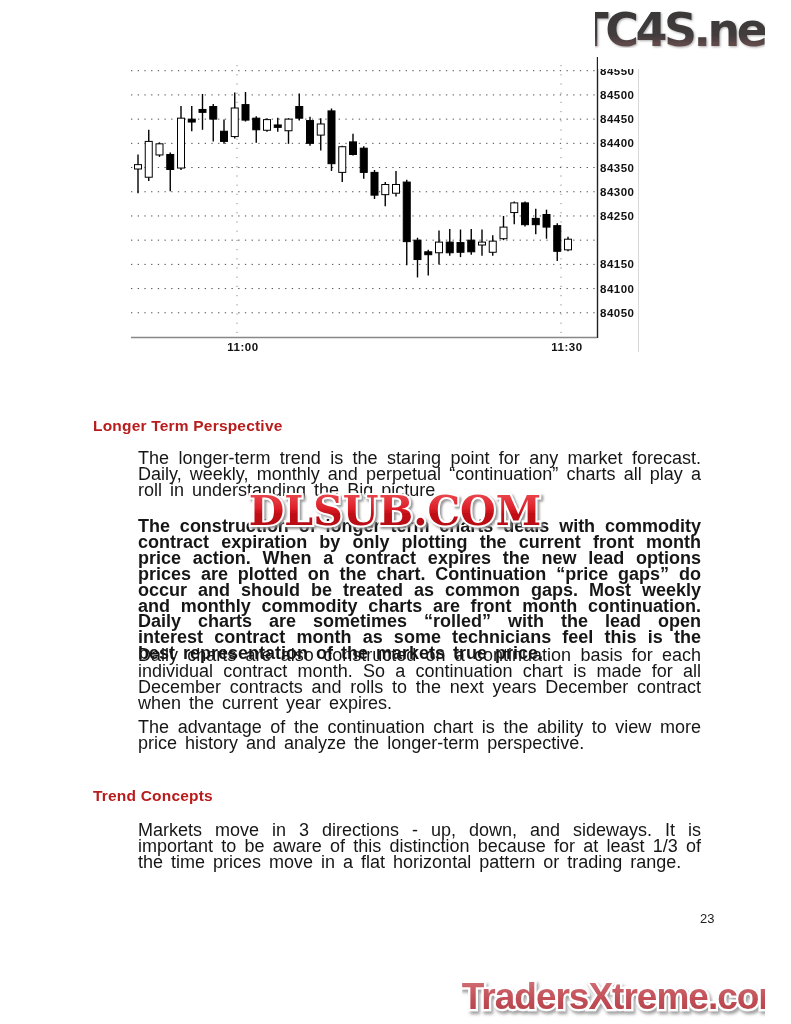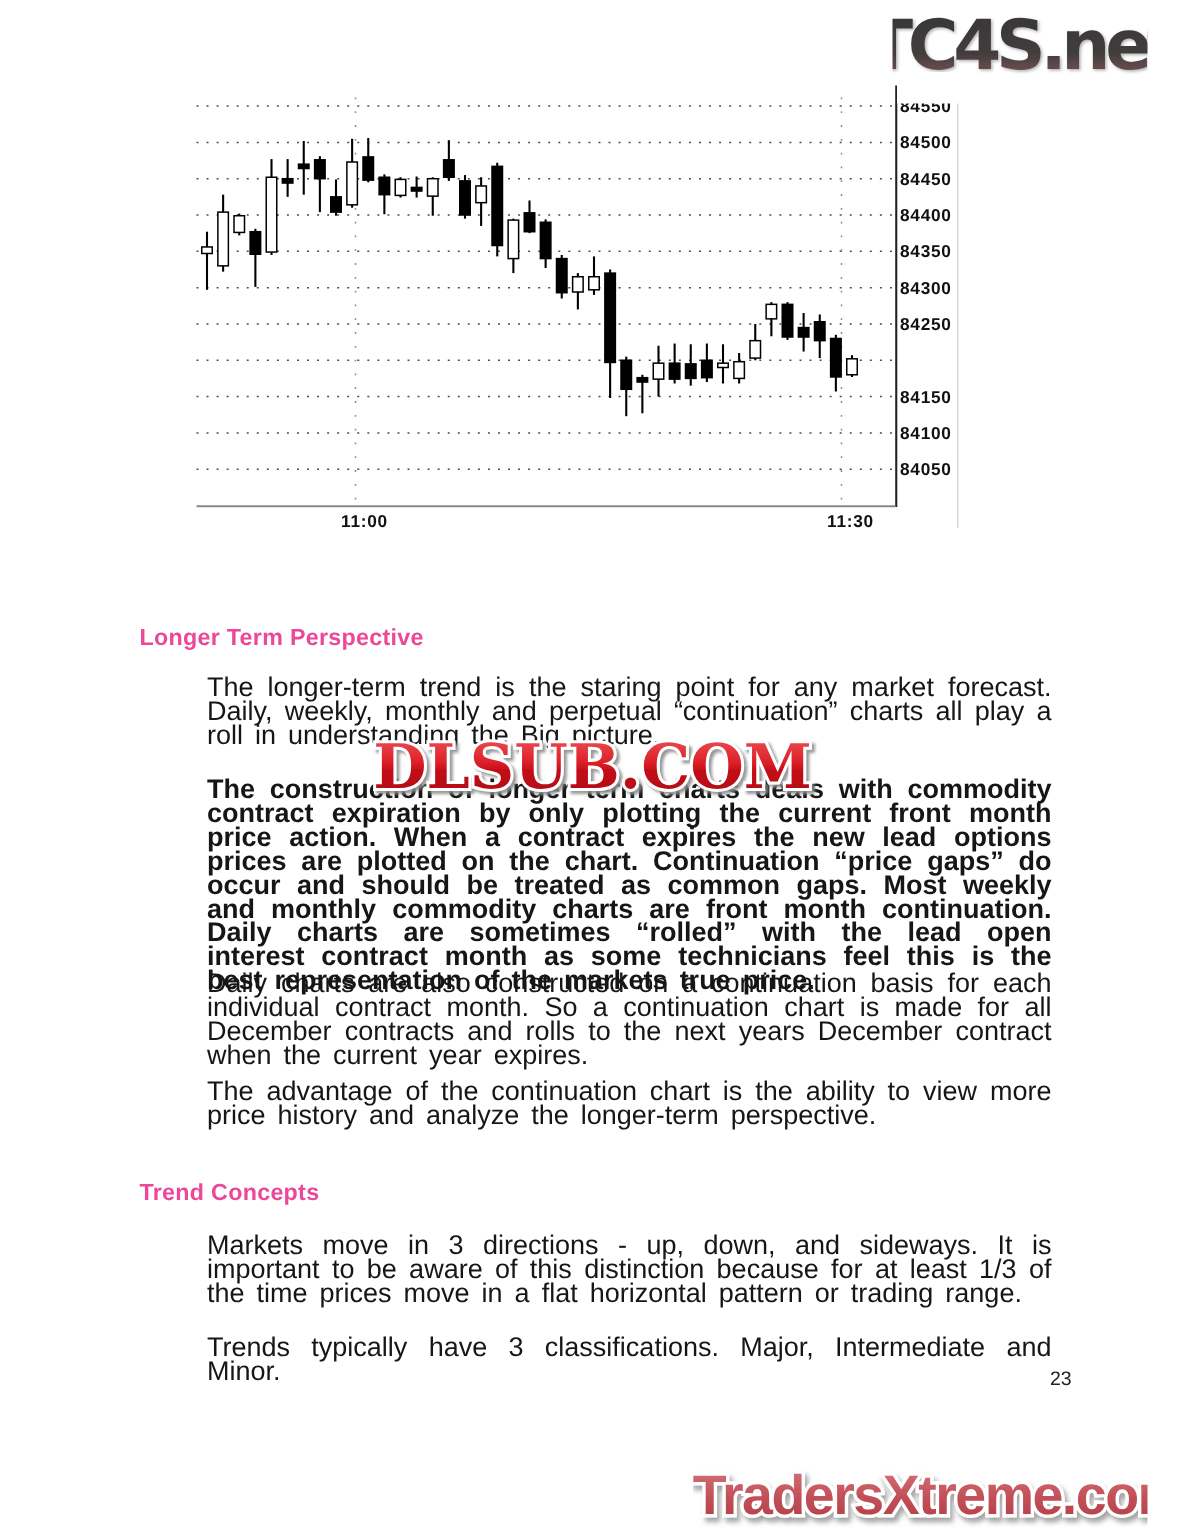--- a/index.html
+++ b/index.html
@@ -8,21 +8,21 @@
     font-family:"Liberation Sans",sans-serif;color:#111;
   }
   
   .tc4s{position:absolute;left:595px;top:0px;width:196px;height:58px;}
   .corner-mark{position:absolute;left:786px;top:14px;width:5px;height:23px;background:#b23030;}
   
   .chart-wrap{position:absolute;left:120px;top:48px;width:530px;height:312px;}
   
   .sec-heading{
     position:absolute;left:93px;width:400px;
-    font-size:15.5px;font-weight:bold;color:#ec4899;letter-spacing:0.2px;
+    font-size:15.5px;font-weight:bold;color:#b91c1c;letter-spacing:0.2px;
   }
   .h1{top:417px;}
   .h2{top:787px;}
   
   .para{
     position:absolute;left:138px;width:563px;
     font-size:18px;line-height:15.9px;color:#161616;
     text-align:justify;word-spacing:3px;
   }
   .p1{top:451px;}
@@ -188,21 +188,20 @@
     </defs>
     <text x="157" y="40" text-anchor="middle" filter="url(#dlshadow)" font-family="DejaVu Serif, serif" font-weight="bold" font-size="41" letter-spacing="0" fill="url(#dlgrad)" stroke="#ffffff" stroke-width="4" paint-order="stroke">DLSUB.COM</text>
   </svg>
 
   <div class="para p2">The construction of longer term charts deals with commodity contract expiration by only plotting the current front month price action.  When a contract expires the new lead options prices are plotted on the chart.  Continuation “price gaps” do occur and should be treated as common gaps.  Most weekly and monthly commodity charts are front month continuation.  Daily charts are sometimes “rolled” with the lead open interest contract month as some technicians feel this is the best representation of the markets true price.</div>
   <div class="para p3">Daily charts are also constructed on a continuation basis for each individual contract month.  So a continuation chart is made for all December contracts and rolls to the next years December contract when the current year expires.</div>
   <div class="para p4">The advantage of the continuation chart is the ability to view more price history and analyze the longer-term perspective.</div>
 
   <div class="sec-heading h2">Trend Concepts</div>
   <div class="para p5">Markets move in 3 directions - up, down, and sideways.  It is important to be aware of this distinction because for at least 1/3 of the time prices move in a flat horizontal pattern or trading range.</div>
-  <div class="para p6">Trends typically have 3 classifications.  Major, Intermediate and Minor.</div>
 
   <div class="pagenum">23</div>
   <svg class="txtreme" viewBox="0 0 329 54">
     <defs>
       <linearGradient id="txgrad" x1="0" y1="0" x2="0" y2="1">
         <stop offset="0%" stop-color="#d4787d"></stop>
         <stop offset="50%" stop-color="#c4525a"></stop>
         <stop offset="100%" stop-color="#b03c44"></stop>
       </linearGradient>
       <filter id="txshadow" x="-20%" y="-20%" width="140%" height="140%">

